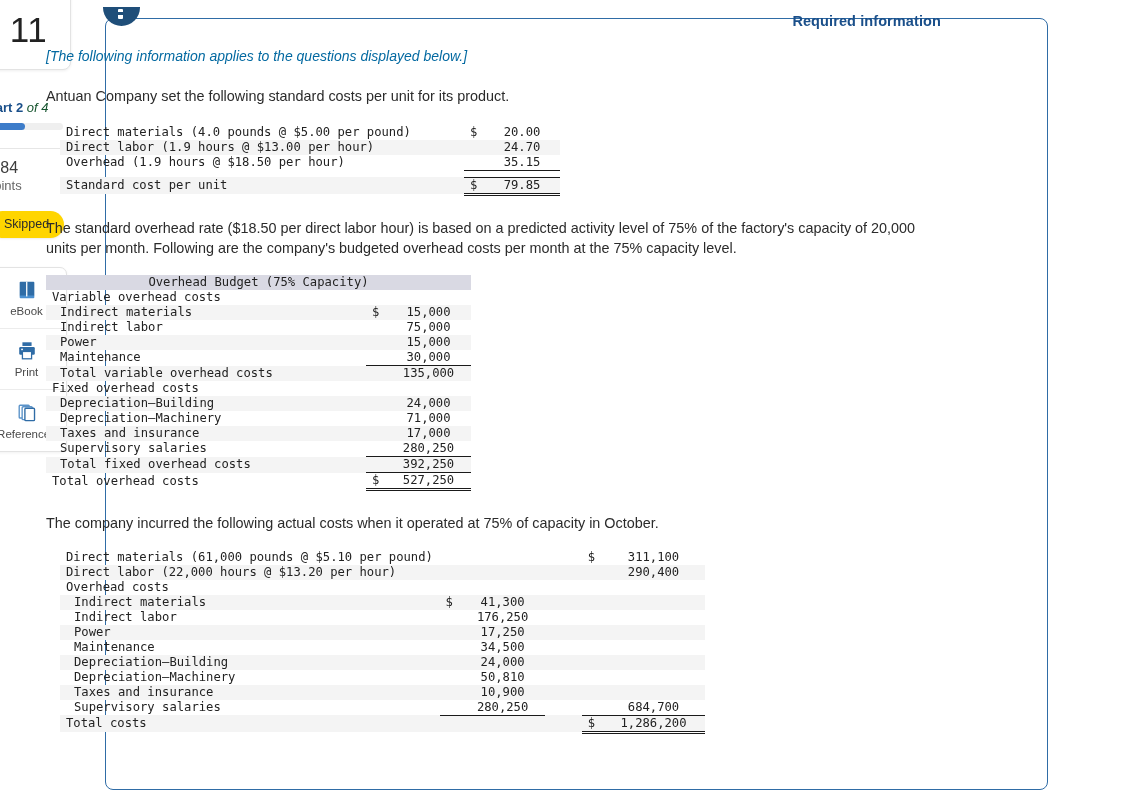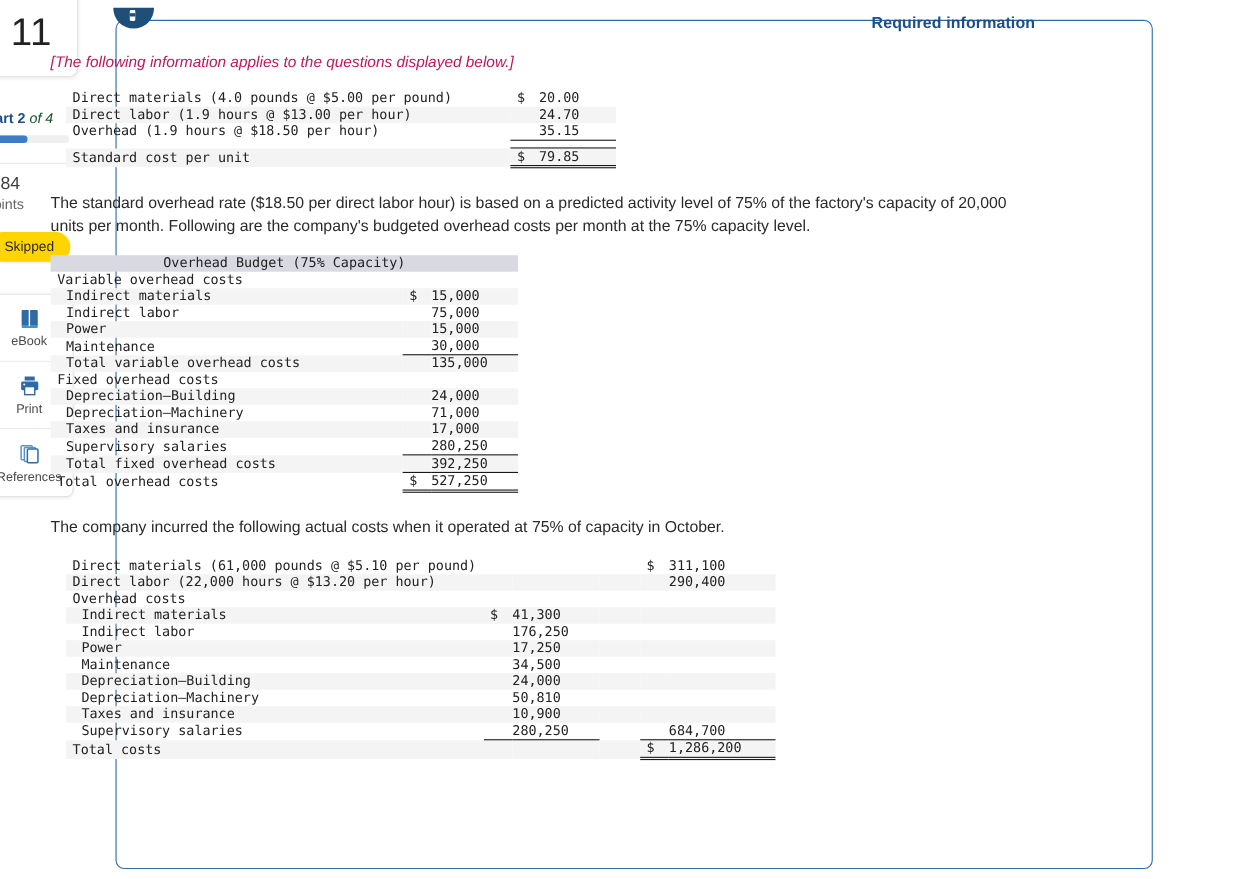--- a/index.html
+++ b/index.html
@@ -105,40 +105,40 @@
     background: #1f4e79;
   }
 
   .content { position: absolute; left: 46px; top: 13px; width: 895px; }
 
   .req-title {
     color: #1a4f8a; font-size: 14.5px; font-weight: bold;
     margin: 0 0 0 0; letter-spacing: 0.1px; text-align: right;
   }
   .italic-note {
-    font-style: italic; font-size: 14px; color: #be185d;
+    font-style: italic; font-size: 14px; color: #0369a1;
     margin-top: 19px;
   }
   .para {
     font-size: 14.4px; color: #2b2b2b; line-height: 1.44;
     margin-top: 22px;
   }
 
   
   .acct {
     font-family: "DejaVu Sans Mono", monospace;
     font-size: 12.2px;
     color: #222;
     border-collapse: collapse;
     table-layout: fixed;
   }
   .acct td { padding: 0; height: 15px; line-height: 15px; vertical-align: middle; }
   .acct tr.alt { background: #f4f4f4; }
   .acct td.lbl { padding-left: 6px; white-space: pre; }
-  .acct td.num { text-align: left; padding-right: 6px; white-space: pre; }
+  .acct td.num { text-align: center; padding-right: 6px; white-space: pre; }
   .acct td.cur { text-align: left; width: 16px; padding-left: 6px; }
   .spacer td { height: 7px; }
   .tbl-head {
     background: #d9d9e3;
     text-align: center;
     font-family: "DejaVu Sans Mono", monospace;
     font-size: 12.2px;
     height: 17px; line-height: 17px;
   }
   .indent1 { padding-left: 14px !important; }
@@ -221,20 +221,21 @@
   <div class="panel-notch"></div>
   <div class="notch-grip"></div>
   <div class="notch-grip2"></div>
 
   <div class="content">
 
     <div class="req-title">Required information</div>
 
     <div class="italic-note">[The following information applies to the questions displayed below.]</div>
 
+    <div class="para">Antuan Company set the following standard costs per unit for its product.</div>
 
     <table class="acct tbl1">
       <colgroup>
           <col style="width:404px">
           <col style="width:26px">
           <col style="width:70px">
         </colgroup>
       <tbody id="t1body">
           <tr class="">
             <td class="lbl ">Direct materials (4.0 pounds @ $5.00 per pound)</td>

